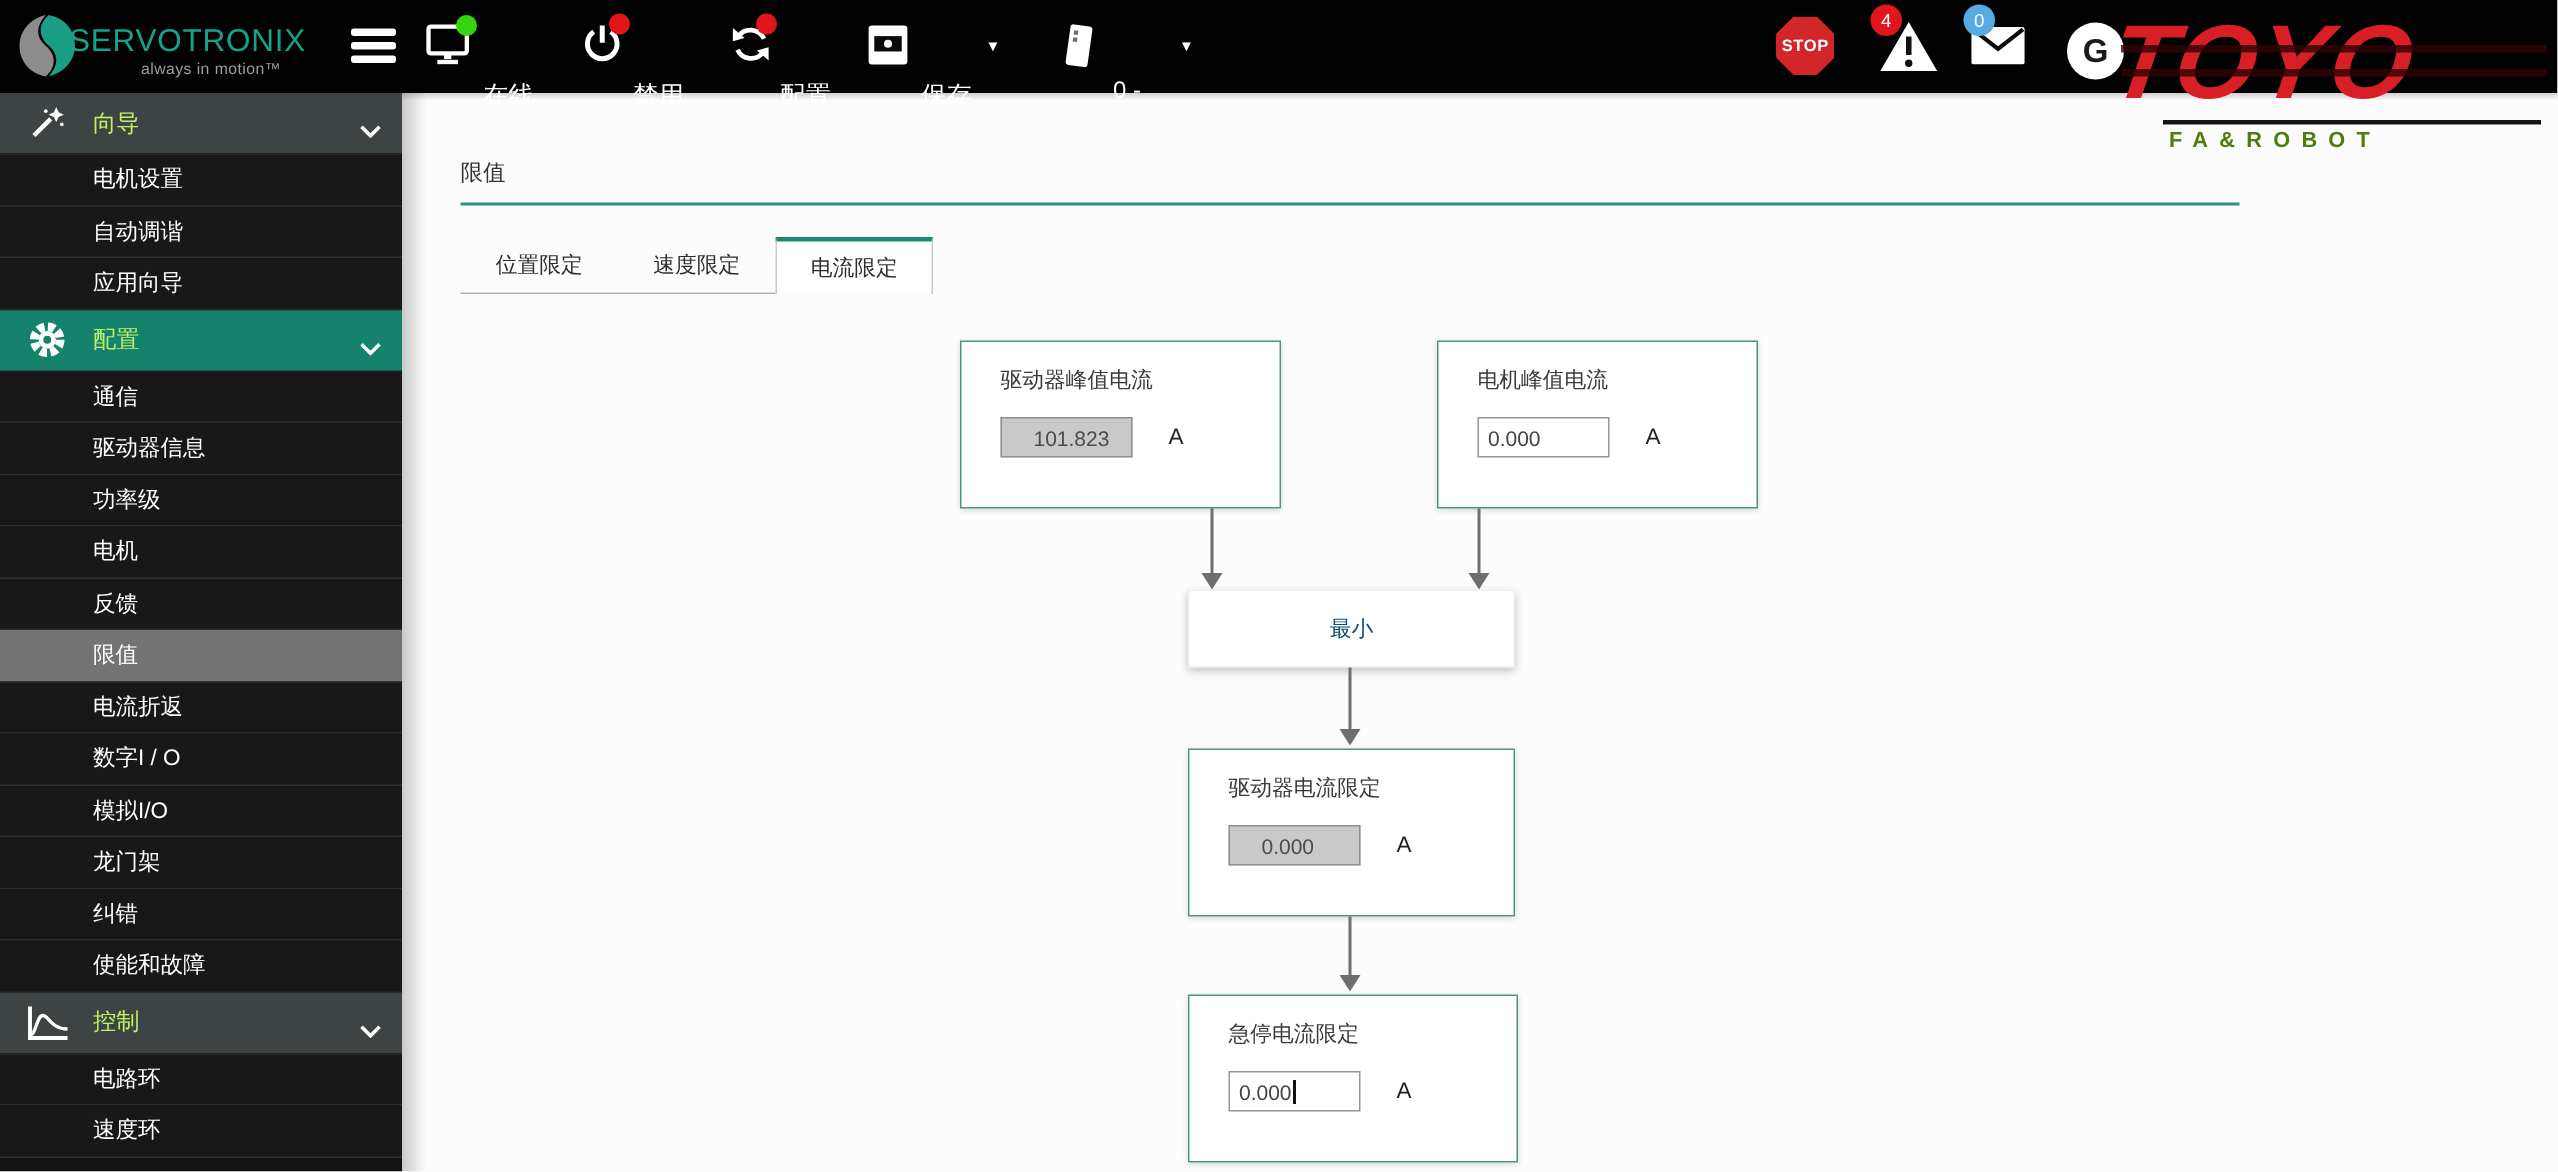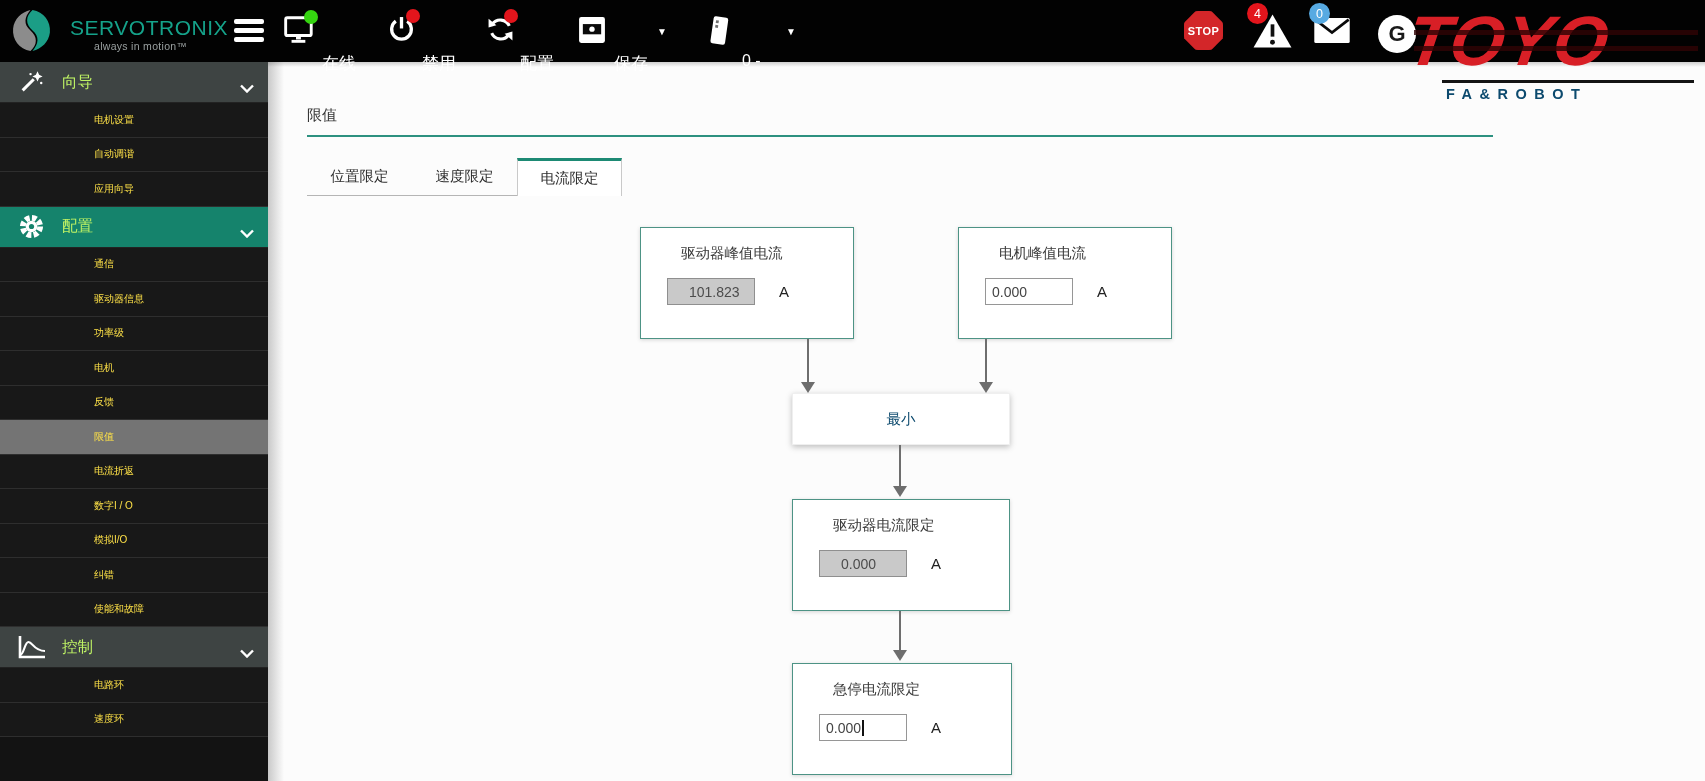--- a/index.html
+++ b/index.html
@@ -5,21 +5,21 @@
   html,body{margin:0;padding:0;}
   body{
     width:1705px;height:781px;position:relative;overflow:hidden;
     font-family:"Liberation Sans","DejaVu Sans",sans-serif;
     background:#fbfbfb;
   }
   
   .topbar{position:absolute;left:0;top:0;width:1705px;height:62px;background:#020202;z-index:5;}
   .abs{position:absolute;}
   .brand-swirl{left:8px;top:7px;width:47px;height:47px;}
-  .brand-name{left:70px;top:16px;color:#15a28a;font-size:21px;letter-spacing:.5px;font-weight:500;}
+  .brand-name{left:46px;top:16px;color:#15a28a;font-size:21px;letter-spacing:.5px;font-weight:500;}
   .brand-tag{left:94px;top:40px;color:#9aa0a0;font-size:10.5px;letter-spacing:.3px;}
   .hamburger{left:234px;top:19px;width:30px;height:24px;cursor:pointer;}
   .hamburger div{height:4.5px;background:#fff;border-radius:2px;margin-bottom:4.5px;}
   .tb-item{color:#fff;font-size:17px;top:21px;cursor:pointer;margin-top:31px;}
   .tb-caret{color:#fff;font-size:10px;top:26px;cursor:pointer;}
   .dot-badge{position:absolute;width:14px;height:14px;border-radius:50%;}
   .num-badge{position:absolute;width:21px;height:21px;border-radius:50%;color:#fff;
     font-size:12.5px;display:flex;align-items:center;justify-content:center;z-index:7;}
   .stop-octagon{left:1184px;top:11px;width:39px;height:39px;background:#d32629;
     clip-path:polygon(30% 0,70% 0,100% 30%,100% 70%,70% 100%,30% 100%,0 70%,0 30%);
@@ -28,49 +28,49 @@
   
   .toyo{left:1372px;top:0;width:333px;height:106px;z-index:9;}
   .toyo-circle{position:absolute;left:6px;top:15px;width:38px;height:38px;border-radius:50%;
     background:#fff;color:#1a1a1a;font-weight:bold;font-size:22px;
     display:flex;align-items:center;justify-content:center;}
   .toyo-text{position:absolute;left:36px;top:6px;font-size:70px;line-height:1;font-style:italic;
     font-weight:900;letter-spacing:1px;transform:skewX(-8deg);color:#d81f26;}
   .toyo-stripe{position:absolute;left:42px;width:284px;height:4.5px;background:rgba(48,4,5,.82);}
   .toyo-rule{position:absolute;left:70px;top:80px;width:252px;height:3px;background:#141414;}
   .toyo-sub{position:absolute;left:74px;top:86px;font-size:14.5px;font-weight:bold;
-    letter-spacing:7.5px;color:#0c4a6e;}
+    letter-spacing:7.5px;color:#4d7c0f;}
   
   .sidebar{position:absolute;left:0;top:62px;width:268px;bottom:0;background:#131313;z-index:4;}
   .side-header{height:40px;display:flex;align-items:center;background:#3e4443;color:#bef264;
     font-size:15.5px;position:relative;cursor:pointer;border-bottom:1px solid #222;}
   .side-header.teal{background:#15836c;}
   .side-header .hicon{width:30px;margin-left:16px;display:flex;justify-content:center;}
   .side-header .hlabel{margin-left:16px;}
   .side-header .chev{position:absolute;right:14px;top:17px;}
   .side-item{height:34.5px;box-sizing:border-box;display:flex;align-items:center;
-    padding-left:94px;color:#fde047;font-size:10px;background:#181818;
+    padding-left:62px;color:#ffffff;font-size:15px;background:#181818;
     border-bottom:1px solid #2e2e2e;cursor:pointer;}
   .side-item.selected{background:#747474;}
   
   .content{position:absolute;left:268px;top:62px;right:0;bottom:0;background:#fcfcfc;}
   .left-fade{position:absolute;left:0;top:0;bottom:0;width:16px;
     background:linear-gradient(to right,#c9c9c9,rgba(255,255,255,0));}
   .top-fade{position:absolute;left:0;top:0;right:0;height:5px;
     background:linear-gradient(to bottom,rgba(0,0,0,.18),rgba(0,0,0,0));}
   .page-title{position:absolute;left:39px;top:44px;font-size:15px;color:#333;}
   .title-rule{position:absolute;left:39px;top:73px;width:1186px;height:2px;background:#2d9180;}
   .tabs{position:absolute;left:39px;top:96px;display:flex;height:38px;}
   .tab{width:105px;display:flex;align-items:center;justify-content:center;font-size:14.5px;
     color:#2d2d2d;border-bottom:1px solid #b5b5b5;cursor:pointer;box-sizing:border-box;}
   .tab.active{border:1px solid #c9c9c9;border-top:3px solid #1d8a74;border-bottom:none;background:#fff;}
   
   .vbox{position:absolute;background:#fff;border:1px solid #4d9385;
     box-shadow:0 1px 4px rgba(0,0,0,.16);}
-  .vbox .lbl{margin:16px 0 0 40px;font-size:14.5px;color:#3a3a3a;}
+  .vbox .lbl{margin:16px 0 0 26px;font-size:14.5px;color:#3a3a3a;}
   .field{position:absolute;left:26px;top:50px;display:flex;align-items:center;}
   .finput{width:88px;height:27px;border:1px solid #969696;background:#fff;font-size:14px;
     color:#444;display:flex;align-items:center;padding-left:6px;box-sizing:border-box;}
   .finput.disabled{background:#c9c9c9;border-color:#8f8f8f;color:#4c4c4c;padding-left:21px;}
   .caret-bar{width:1.5px;height:16px;background:#111;margin-left:1px;}
   .unit{margin-left:24px;font-size:15px;color:#222;}
   .minbox{position:absolute;background:#fff;border:1px solid #efefef;
     box-shadow:0 2px 6px rgba(0,0,0,.25);display:flex;align-items:center;
     justify-content:center;font-size:14.5px;color:#0c4a6e;}
   .arrow{position:absolute;width:2px;background:#6e6e6e;}
@@ -200,20 +200,21 @@
   </div>
   <div class="side-item">通信</div>
   <div class="side-item">驱动器信息</div>
   <div class="side-item">功率级</div>
   <div class="side-item">电机</div>
   <div class="side-item">反馈</div>
   <div class="side-item selected">限值</div>
   <div class="side-item">电流折返</div>
   <div class="side-item">数字I / O</div>
   <div class="side-item">模拟I/O</div>
+  <div class="side-item">龙门架</div>
   <div class="side-item">纠错</div>
   <div class="side-item">使能和故障</div>
 
   <div class="side-header">
     <span class="hicon">
       <svg width="30" height="26" viewBox="0 0 30 26">
         <path d="M4 2 v21 h25" stroke="#fff" stroke-width="2.6" fill="none"></path>
         <path d="M4 21 c4 0 4.5 -13 8.5 -13 c4 0 5.5 9 16.5 9" stroke="#fff" stroke-width="2.2" fill="none"></path>
       </svg>
     </span>

